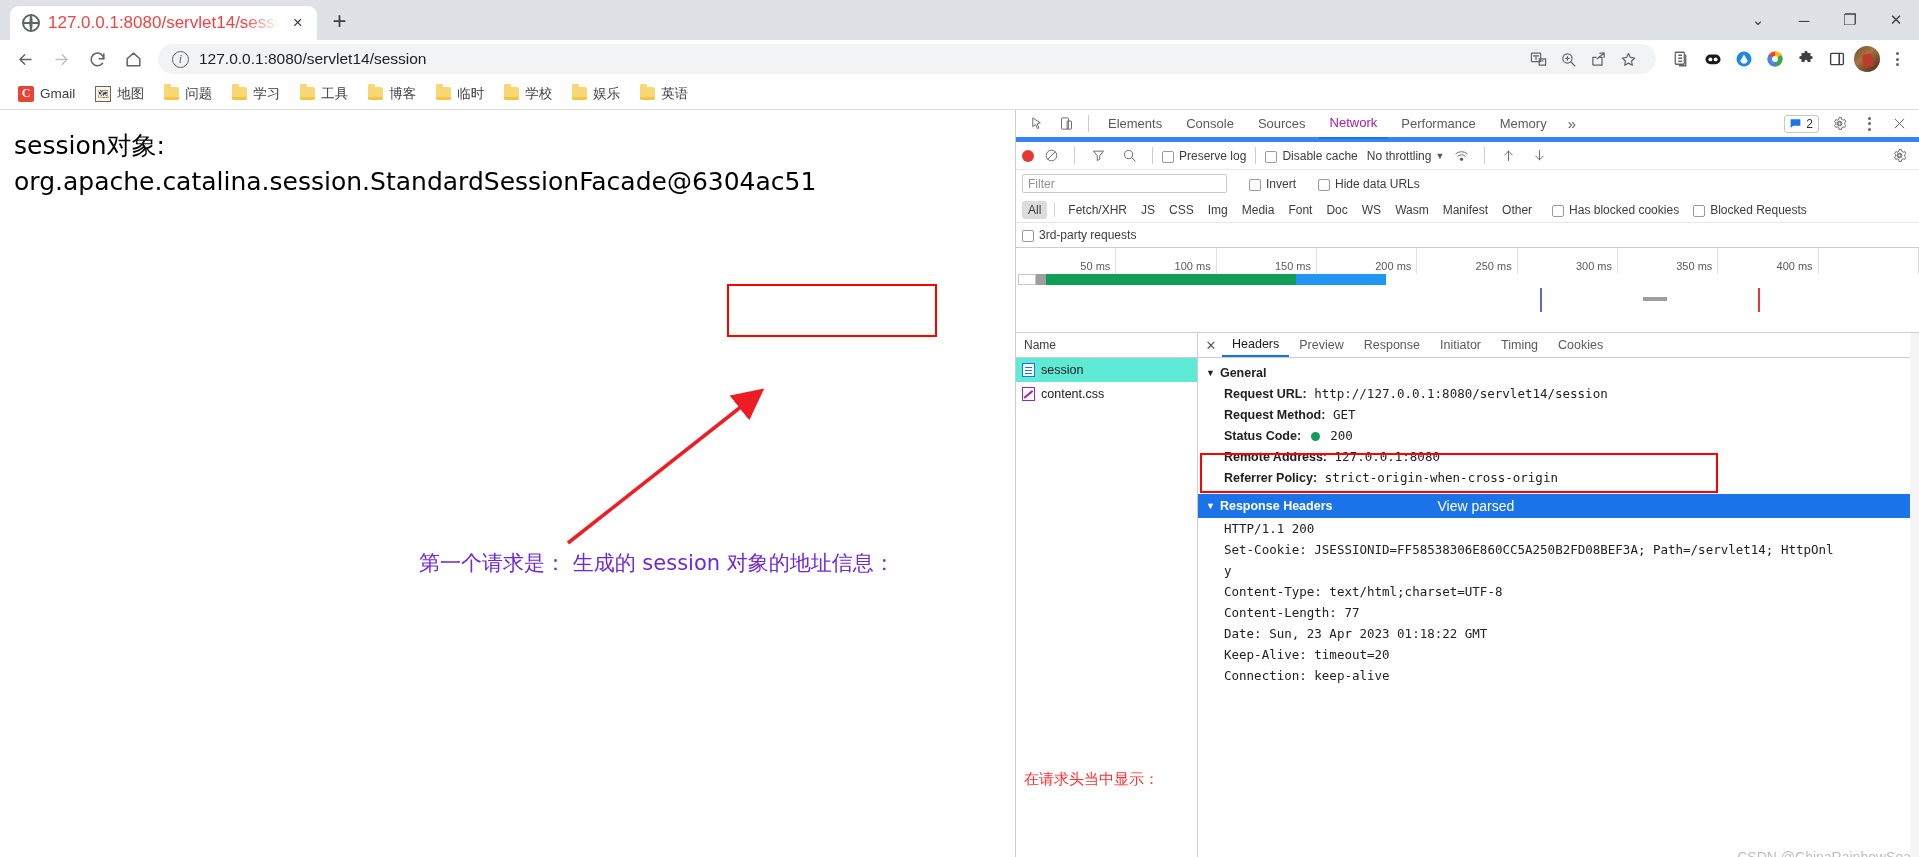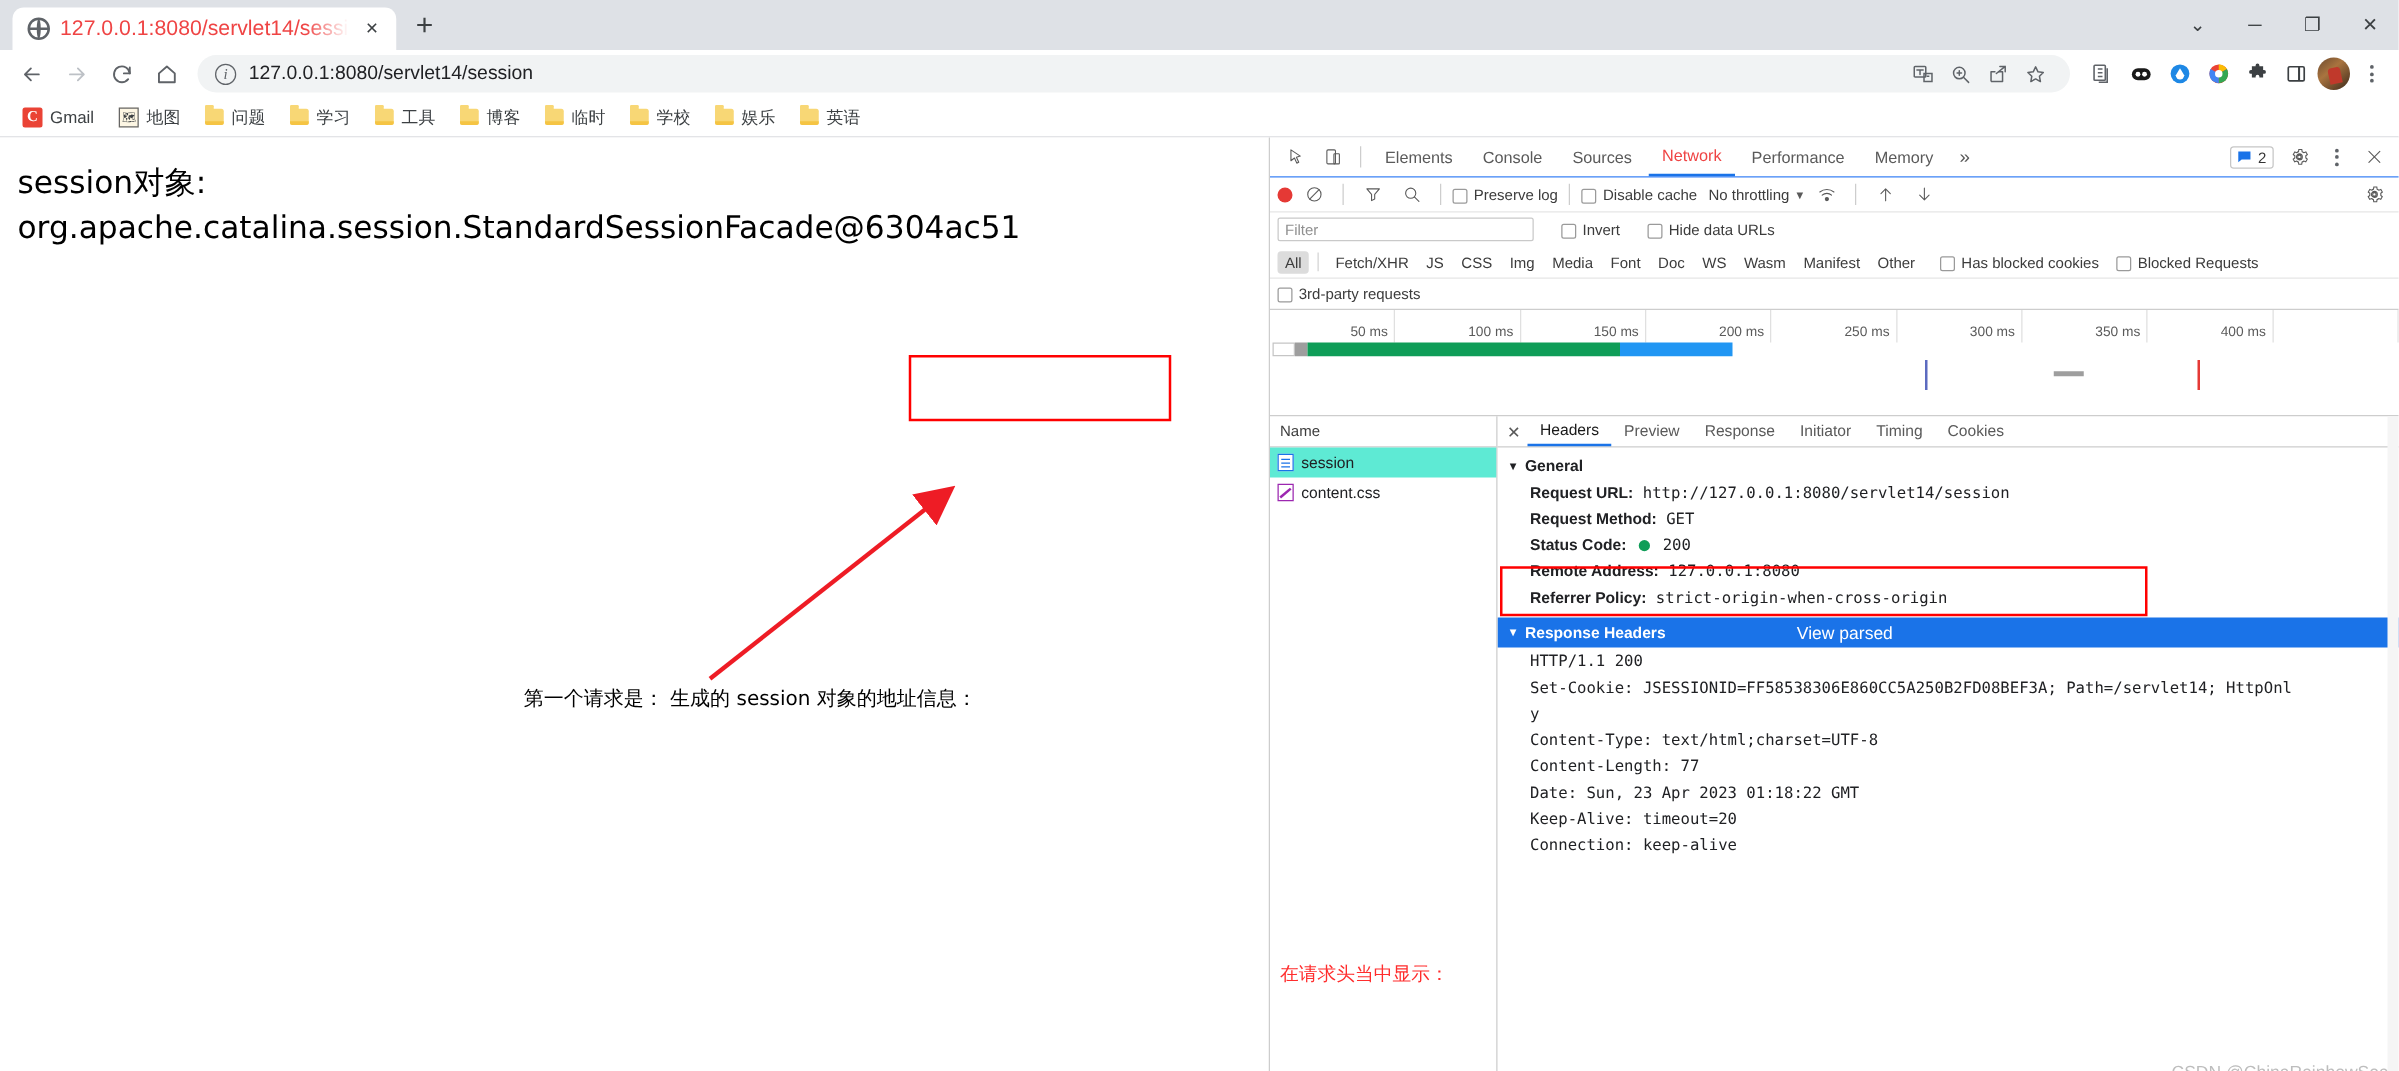--- a/index.html
+++ b/index.html
@@ -219,54 +219,54 @@
   .hl-box-page {
     position: absolute;
     left: 727px; top: 174px;
     width: 210px; height: 53px;
     border: 2px solid #ff0000;
     pointer-events: none;
   }
   .anno1 {
     position: absolute;
     left: 419px; top: 439px;
-    font-size: 16px;
-    color: #000000;
+    font-size: 21px;
+    color: #6d28d9;
     font-family: "DejaVu Sans", sans-serif;
     white-space: nowrap;
   }
   .arrow1 { position: absolute; left: 560px; top: 275px; width: 210px; height: 165px; }
 
   
   .devtools {
     flex: 1 1 auto;
     background: #ffffff;
     display: flex; flex-direction: column;
     min-width: 0;
     font-family: "Liberation Sans", sans-serif;
     position: relative;
   }
   .dt-header {
     height: 32px; display: flex; align-items: center;
-    border-bottom: 1px solid #3b82f6;
+    border-bottom: 5px solid #3b82f6;
     padding: 0 6px; gap: 2px; flex: 0 0 32px;
   }
   .dt-icon-btn {
     width: 28px; height: 26px; display: flex; align-items: center; justify-content: center;
     cursor: pointer; color: #5a5a5a;
   }
   .dt-icon-btn svg { width: 15px; height: 15px; stroke: #5a5a5a; fill: none; stroke-width: 1.4; }
   .dt-sep { width: 1px; height: 17px; background: #cdcdcd; margin: 0 6px; }
   .dt-tab {
     padding: 0 11px; height: 31px;
     display: flex; align-items: center;
     font-size: 13px; color: #5a5a5a;
     cursor: pointer; white-space: nowrap;
   }
-  .dt-tab.active { color: #ef4444; border-bottom: 2px solid #1a73e8; }
+  .dt-tab.active { color: #a21caf; border-bottom: 2px solid #1a73e8; }
   .dt-more { padding: 0 8px; font-size: 15px; color: #5a5a5a; cursor: pointer; }
   .dt-spacer { flex: 1 1 auto; }
   .dt-msgbadge {
     display: flex; align-items: center; gap: 4px;
     border: 1px solid #c6c6c6; border-radius: 3px;
     padding: 1px 5px 1px 4px; margin-right: 4px;
     cursor: pointer;
   }
   .dt-msgbadge svg { width: 13px; height: 13px; fill: #1a73e8; }
   .dt-msgbadge span { font-size: 12px; color: #333; }

